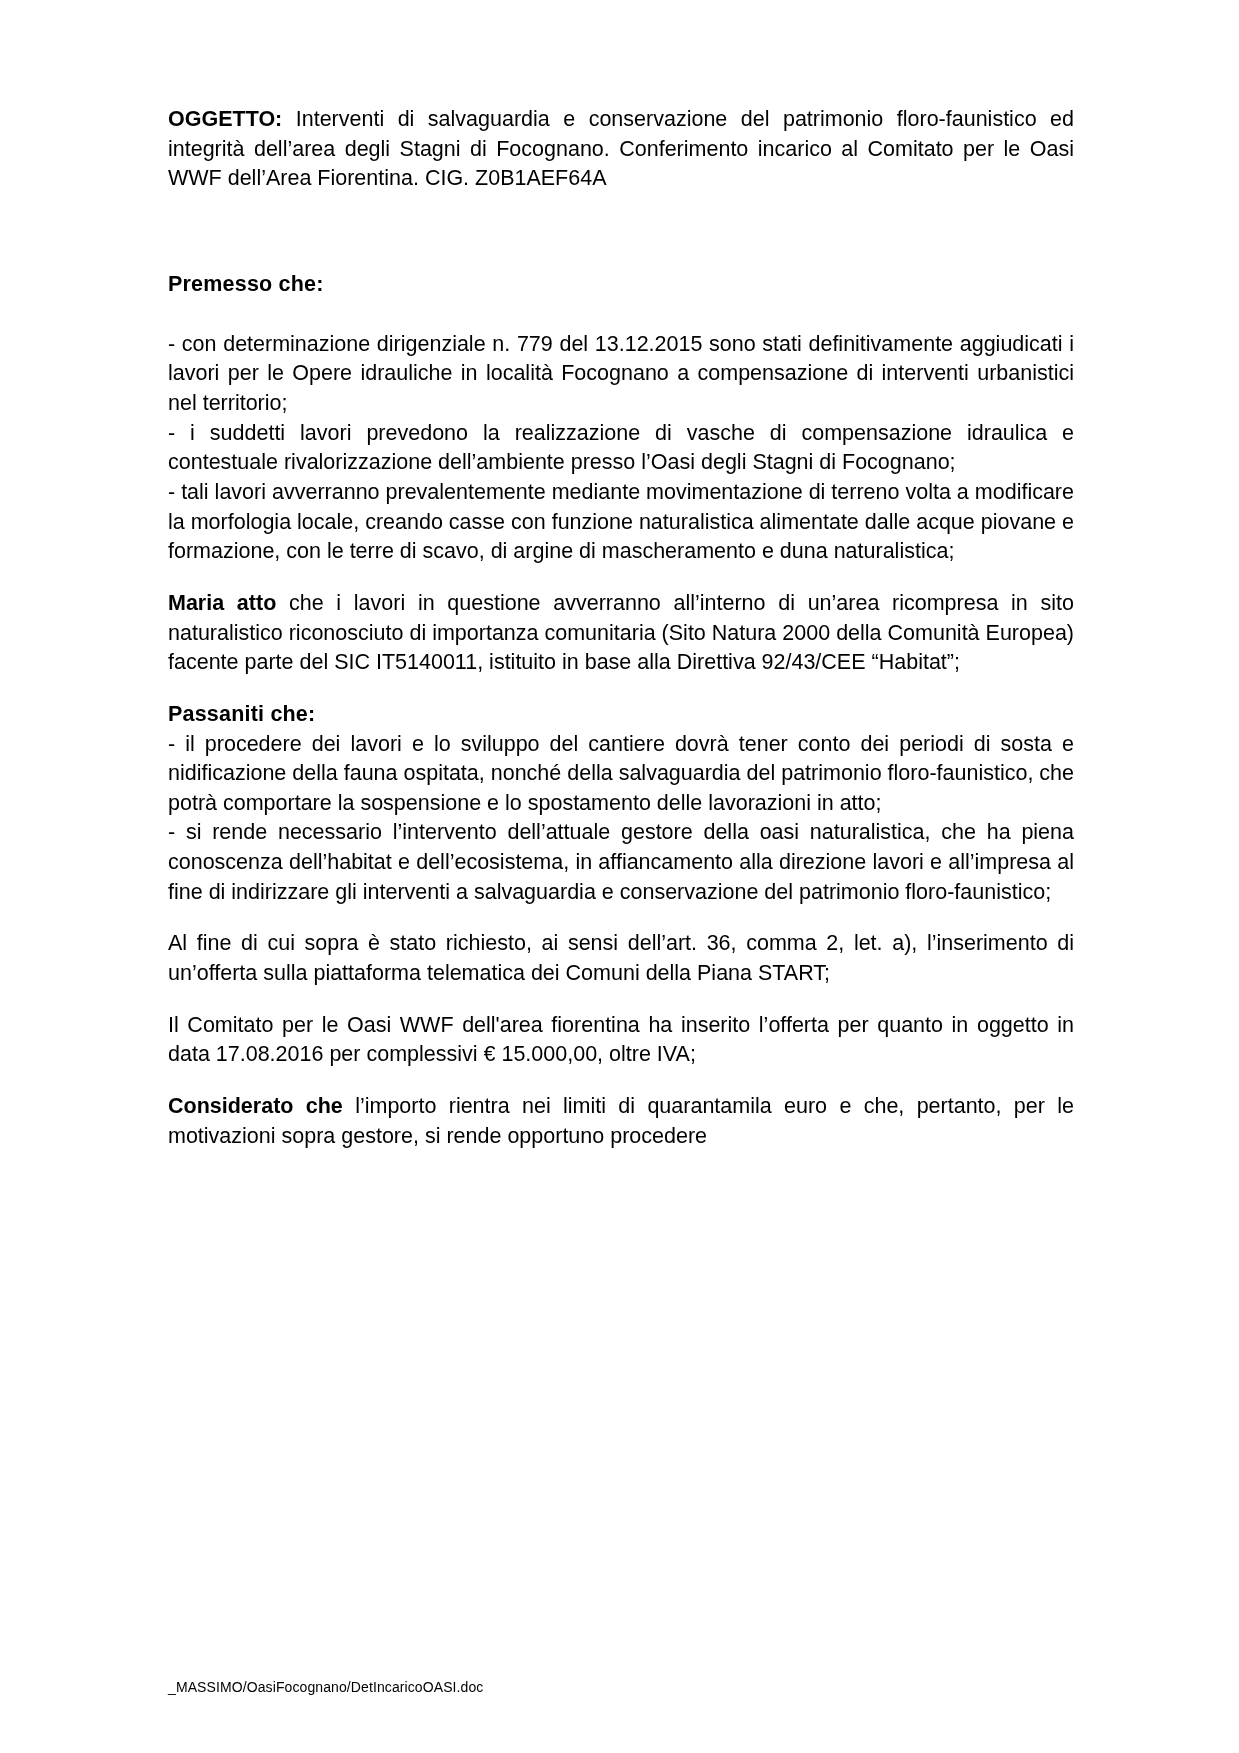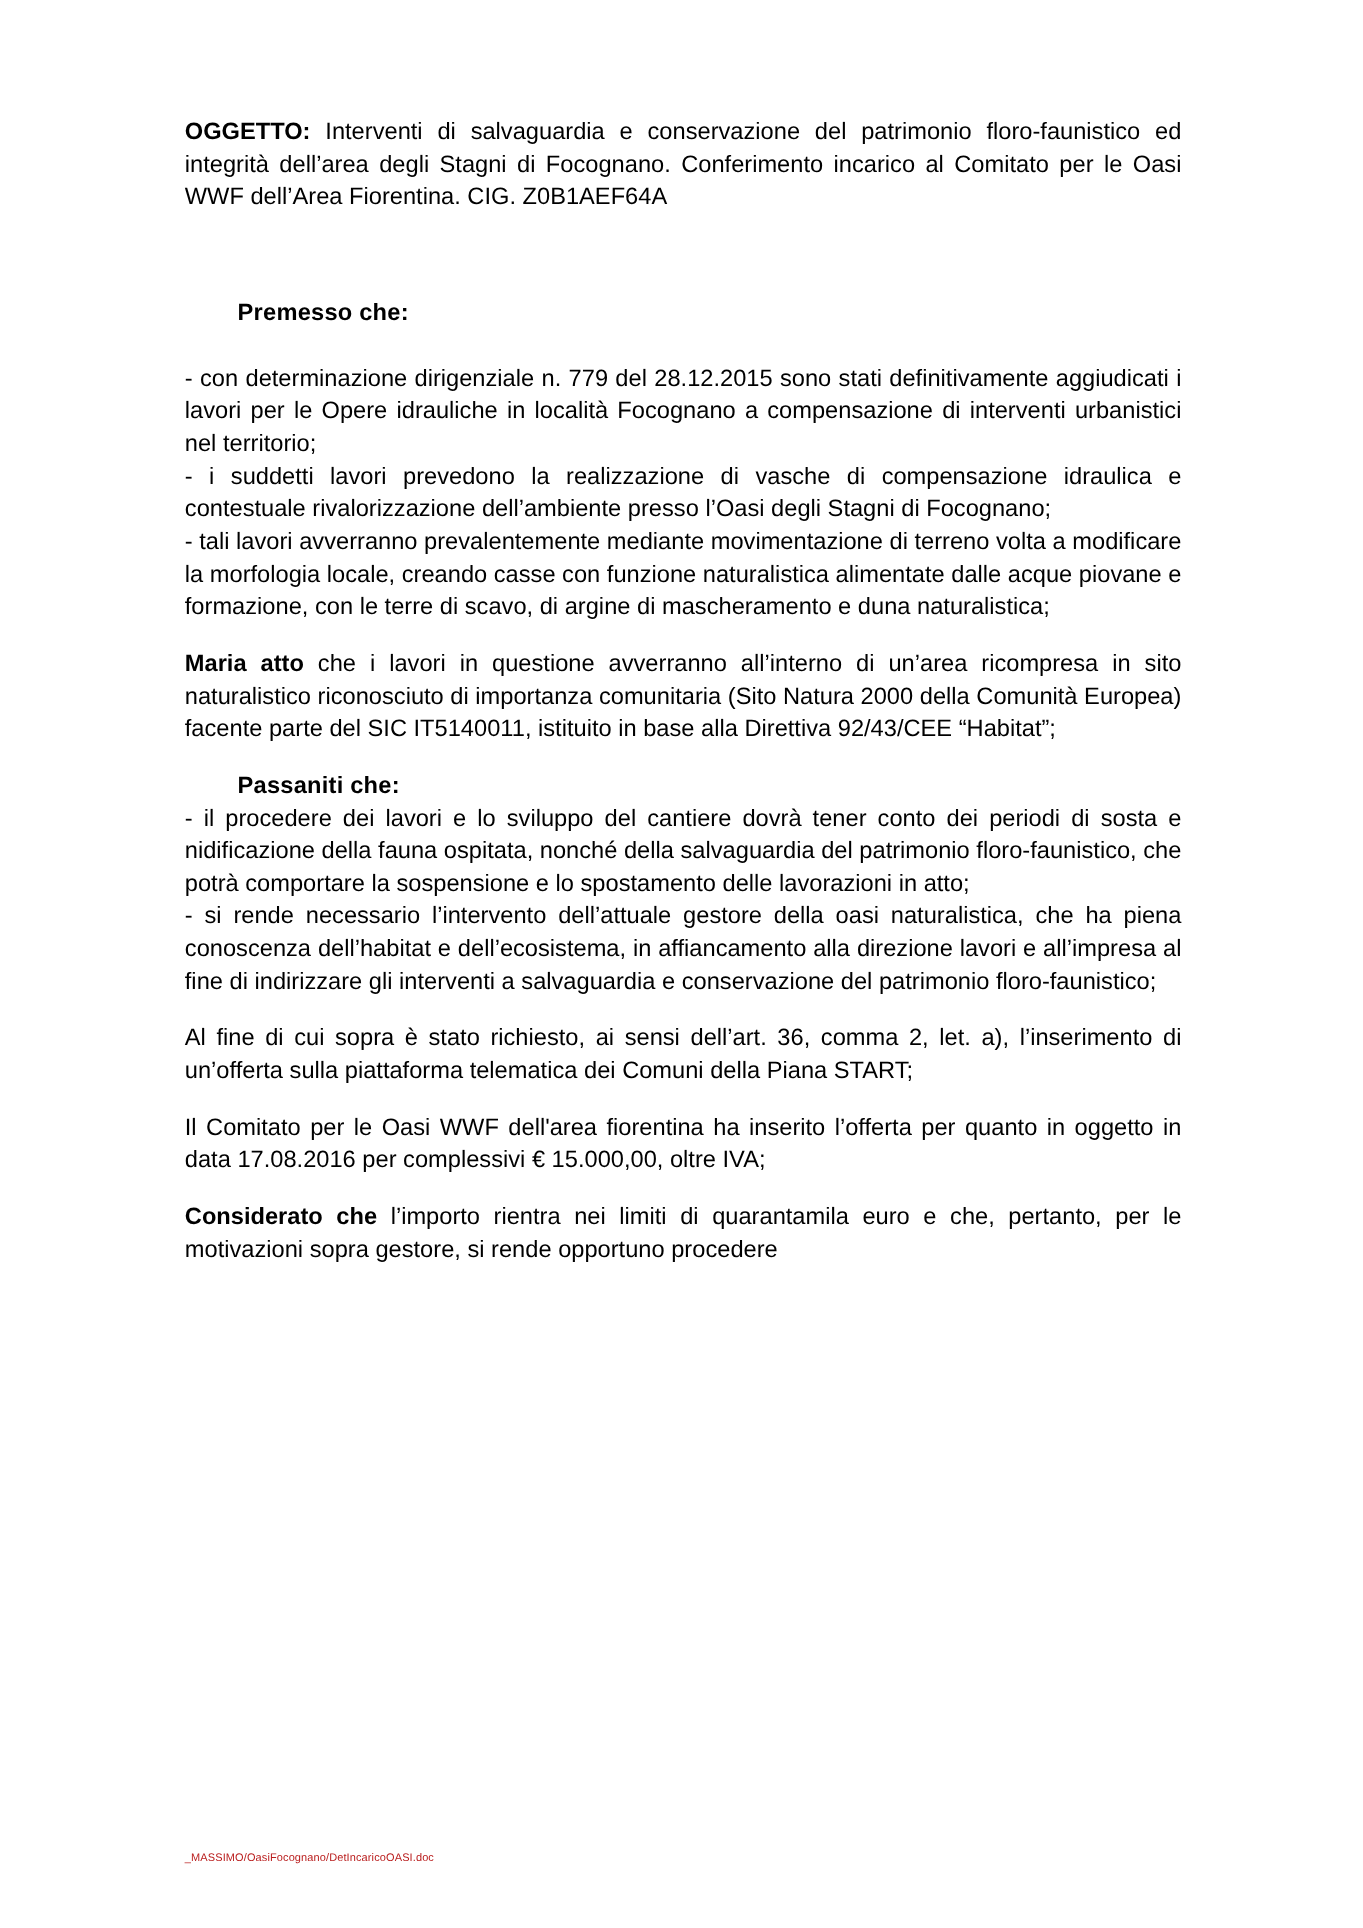--- a/index.html
+++ b/index.html
@@ -39,33 +39,32 @@
   .italic { font-style: italic; }
   .heading-block {
     text-align: center;
     line-height: 1.38;
   }
   .heading-block .line { display: block; }
   .sec-title {
     font-weight: bold;
     font-size: 21.5px;
     letter-spacing: 0.2px;
-    margin-left: 48px;
   }
   .justify-block p {
     text-align: justify;
     text-justify: inter-word;
   }
   .lead-bold { font-weight: bold; }
   .footer {
     position: absolute;
     left: 168px;
     bottom: 58px;
-    font-size: 10px;
-    color: #b91c1c;
+    font-size: 14px;
+    color: #000000;
     letter-spacing: 0.1px;
   }
   .subject {
     text-align: justify;
     text-justify: inter-word;
   }
 </style>
 </head>
 <body>
 
@@ -77,21 +76,21 @@
     <div class="gap-lg"></div>
 
 
     <div class="gap-md"></div>
 
     <p class="sec-title">Premesso che:</p>
 
     <div class="gap-md"></div>
 
     <div class="justify-block">
-      <p>- con determinazione dirigenziale n. 779 del 28.12.2015 sono stati definitivamente aggiudicati i lavori per le Opere idrauliche in località Focognano a compensazione di interventi urbanistici nel territorio;</p>
+      <p>- con determinazione dirigenziale n. 779 del 13.12.2015 sono stati definitivamente aggiudicati i lavori per le Opere idrauliche in località Focognano a compensazione di interventi urbanistici nel territorio;</p>
       <p>- i suddetti lavori prevedono la realizzazione di vasche di compensazione idraulica e contestuale rivalorizzazione dell’ambiente presso l’Oasi degli Stagni di Focognano;</p>
       <p>- tali lavori avverranno prevalentemente mediante movimentazione di terreno volta a modificare la morfologia locale, creando casse con funzione naturalistica alimentate dalle acque piovane e formazione, con le terre di scavo, di argine di mascheramento e duna naturalistica;</p>
     </div>
 
     <div class="gap-sm"></div>
 
     <p class="justify-block"><span class="lead-bold">Maria atto</span><span> che i lavori in questione  avverranno all’interno di un’area ricompresa in sito naturalistico riconosciuto di importanza comunitaria (Sito Natura 2000 della Comunità Europea) facente parte del SIC IT5140011, istituito in base alla Direttiva 92/43/CEE “Habitat”;</span></p>
 
     <div class="gap-sm"></div>
 

